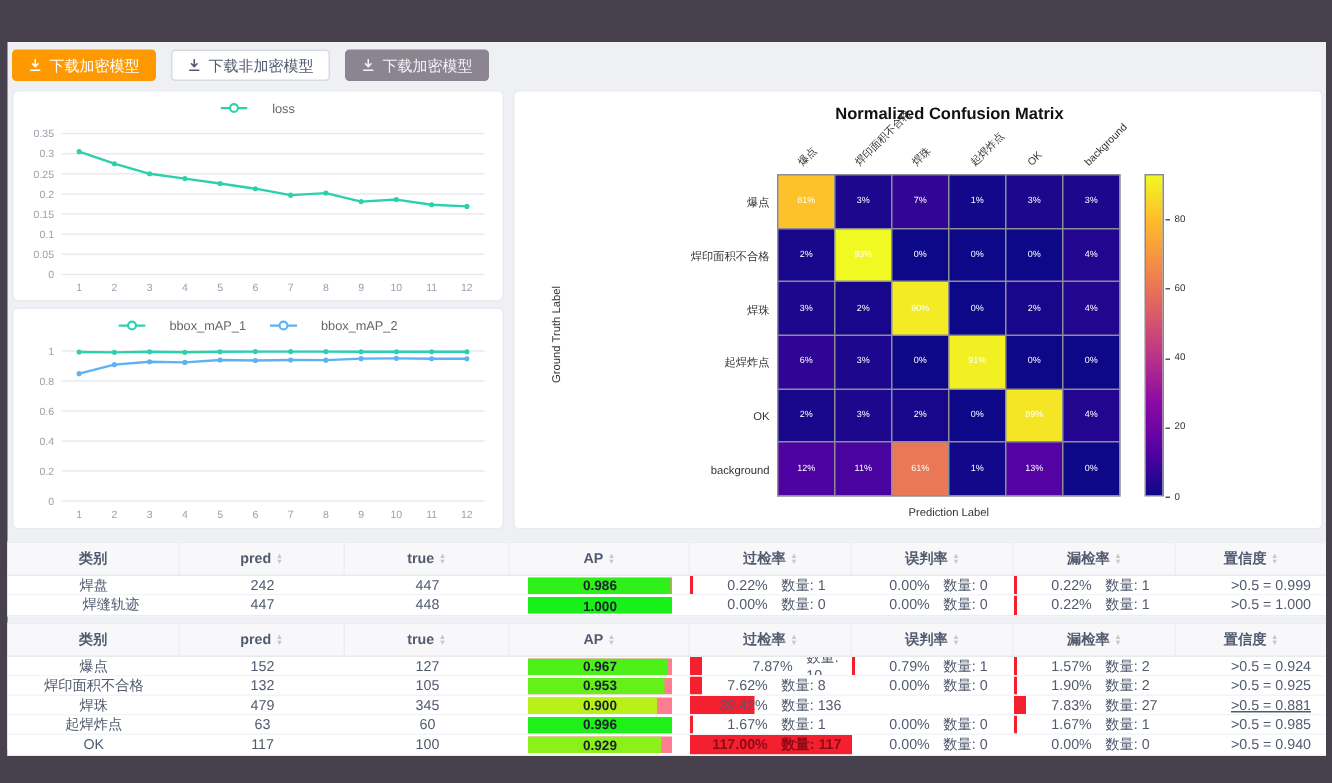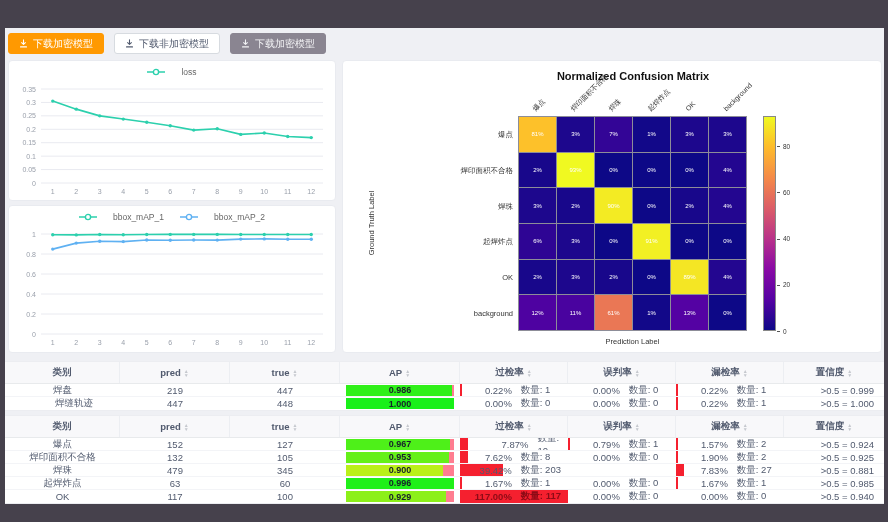--- a/index.html
+++ b/index.html
@@ -24,21 +24,21 @@
 .cb-tline{position:absolute;width:3px;height:1px;background:#555}
 .tables{position:absolute;left:0;top:333px;width:879px}
 .tbl{background:#fff;margin-bottom:4px;border-top:1px solid #ecedf1;border-bottom:1px solid #ecedf1}
 .tr{display:flex;height:13px;border-bottom:1px solid #f3f4f7;background:#fff}
 .tr:last-child{border-bottom:none}
 .tr.head{height:22px;background:#f8f8fa;border-bottom:1px solid #e8eaec}
 .td{display:flex;align-items:center;justify-content:center;font-size:9.5px;color:#515a6e;position:relative;overflow:hidden}
 .tr.head .td{font-weight:bold;border-right:1px solid #eceef2}
 .tr.head .td:last-child{border-right:none}
 .sort{display:inline-flex;flex-direction:column;margin-left:3px;line-height:4px;font-size:5px;color:#c5c8ce;cursor:pointer}
-.ap-wrap{position:relative;width:108px;height:11px;background:#ff7d90;overflow:hidden}
+.ap-wrap{position:relative;width:96px;height:11px;background:#ff7d90;overflow:hidden}
 .ap-fill{position:absolute;left:0;top:0;bottom:0}
 .ap-txt{position:absolute;inset:0;display:flex;align-items:center;justify-content:center;font-size:9px;font-weight:bold;color:#17202b}
 .rate-bar{position:absolute;left:0;top:0;bottom:0;background:#f5202f}
 .rate-pct{position:relative;width:48%;text-align:right}
 .rate-cnt{position:relative;margin-left:9px;flex:1;text-align:left}
 .conf-td{justify-content:flex-end;padding-right:10px}
 svg.chart{position:absolute;left:0;top:20px}
 </style>
 </head>
 <body>
@@ -317,21 +317,21 @@
             <div class="td" style="width: 100px;">
               <span>置信度</span>
               <span class="sort">
                 <span>▲</span>
                 <span>▼</span>
               </span>
             </div>
           </div>
           <div class="tr">
             <div class="td" style="width: 115px;">焊盘</div>
-            <div class="td" style="width: 110px;">219</div>
+            <div class="td" style="width: 110px;">242</div>
             <div class="td" style="width: 110px;">447</div>
             <div class="td" style="width: 120px;">
               <div class="ap-wrap">
                 <div class="ap-fill" style="width: 98.6%; background: rgb(48, 240, 25);"></div>
                 <span class="ap-txt">0.986</span>
               </div>
             </div>
             <div class="td" style="width: 108px;">
               <div class="rate-bar" style="width: calc(0.22%); min-width: 2px;"></div>
               <span class="rate-pct">0.22%</span>
@@ -488,33 +488,33 @@
             <div class="td" style="width: 110px;">345</div>
             <div class="td" style="width: 120px;">
               <div class="ap-wrap">
                 <div class="ap-fill" style="width: 90%; background: rgb(186, 240, 25);"></div>
                 <span class="ap-txt">0.900</span>
               </div>
             </div>
             <div class="td" style="width: 108px;">
               <div class="rate-bar" style="width: calc(39.42%); min-width: 2px;"></div>
               <span class="rate-pct">39.42%</span>
-              <span class="rate-cnt">数量: 203</span>
+              <span class="rate-cnt">数量: 136</span>
             </div>
             <div class="td" style="width: 108px; margin-top: 43px;">
               <div class="rate-bar" style="width: calc(1.16%); min-width: 2px;"></div>
               <span class="rate-pct">1.16%</span>
               <span class="rate-cnt">数量: 4</span>
             </div>
             <div class="td" style="width: 108px;">
               <div class="rate-bar" style="width: calc(7.83%); min-width: 2px;"></div>
               <span class="rate-pct">7.83%</span>
               <span class="rate-cnt">数量: 27</span>
             </div>
-            <div class="td conf-td" style="width: 100px;">&gt;0.5 = 0.881</div>
+            <div class="td conf-td" style="width: 100px; text-decoration: underline;">&gt;0.5 = 0.881</div>
           </div>
           <div class="tr">
             <div class="td" style="width: 115px;">起焊炸点</div>
             <div class="td" style="width: 110px;">63</div>
             <div class="td" style="width: 110px;">60</div>
             <div class="td" style="width: 120px;">
               <div class="ap-wrap">
                 <div class="ap-fill" style="width: 99.6%; background: rgb(31, 240, 25);"></div>
                 <span class="ap-txt">0.996</span>
               </div>

